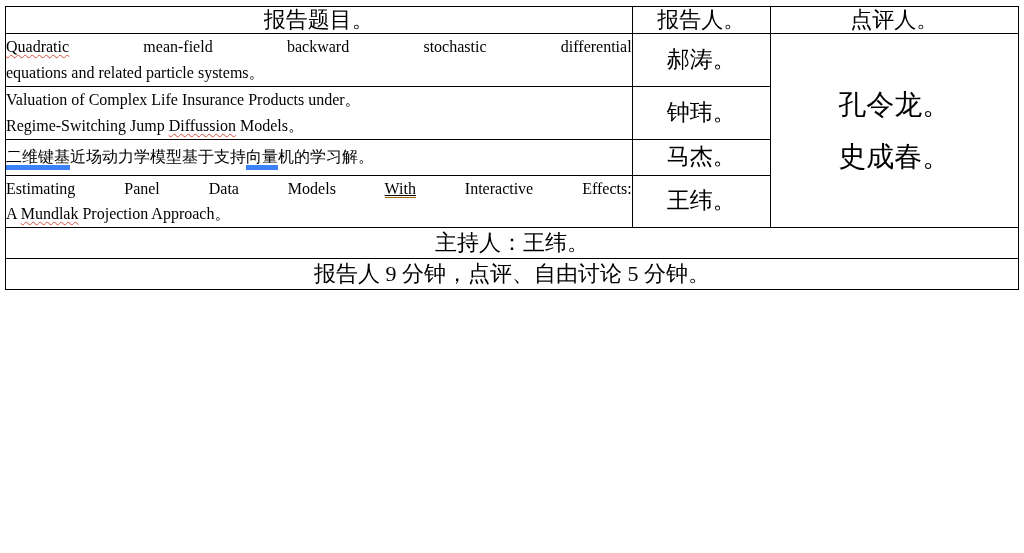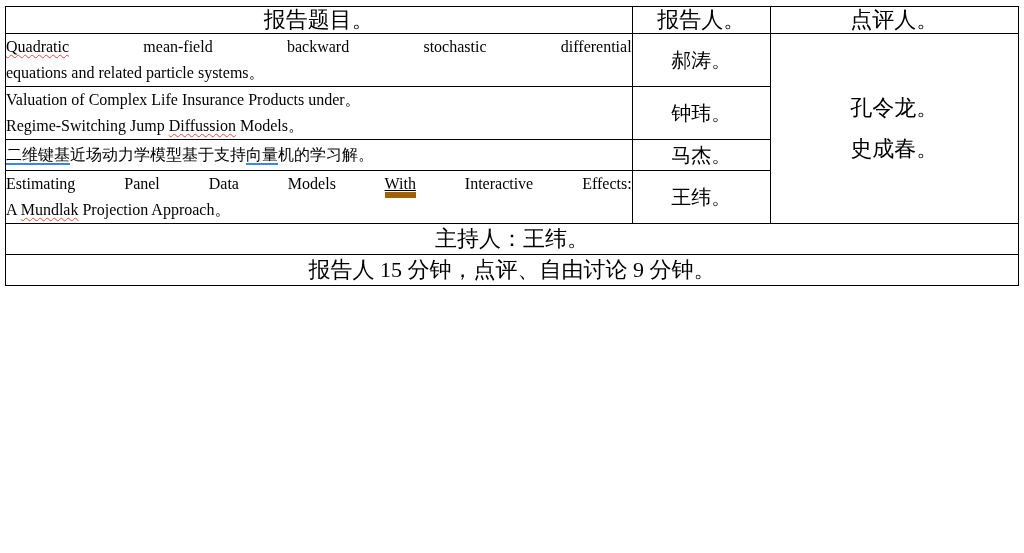--- a/index.html
+++ b/index.html
@@ -53,26 +53,26 @@
     display: block;
     white-space: nowrap;
   }
   .title-cell .ln.just {
     text-align: justify;
     text-align-last: justify;
     white-space: normal;
   }
   .center-cell {
     text-align: center;
-    font-size: 20px;
+    font-size: 23px;
     line-height: 1.5;
   }
   .commenter-cell {
     text-align: center;
-    font-size: 22px;
+    font-size: 28px;
     line-height: 1.85;
   }
   .host-cell, .note-cell {
     text-align: center;
     font-size: 22px;
     padding: 12px 0 13px 0;
     margin-top: 25px;
   }
   .note-cell {
     padding: 13px 0 14px 0;
@@ -80,25 +80,25 @@
   
   .sq {
     text-decoration: underline;
     text-decoration-color: #e04a3f;
     text-decoration-style: wavy;
     text-decoration-thickness: 1px;
     text-underline-offset: 2px;
   }
   
   .ul {
-    border-bottom: 6px solid #a16207;
+    border-bottom: 1px solid #a16207;
     text-decoration: underline;
   }
   .ulk {
-    border-bottom: 2px solid #3b82f6;
+    border-bottom: 5px solid #3b82f6;
   }
 </style>
 </head>
 <body>
 
 <div class="page">
   <table class="schedule">
     <colgroup>
       <col class="col-title">
       <col class="col-speaker">
@@ -144,17 +144,17 @@
           <span class="ln">A <span class="sq">Mundlak</span> Projection Approach。</span>
         </td>
         <td class="center-cell">王纬。</td>
       </tr>
 
       <tr>
         <td class="host-cell" colspan="3">主持人：王纬。</td>
       </tr>
 
       <tr>
-        <td class="note-cell" colspan="3">报告人 15 分钟，点评、自由讨论 9 分钟。</td>
+        <td class="note-cell" colspan="3">报告人 9 分钟，点评、自由讨论 5 分钟。</td>
       </tr>
     </tbody>
   </table>
 </div>
 
 </body></html>

